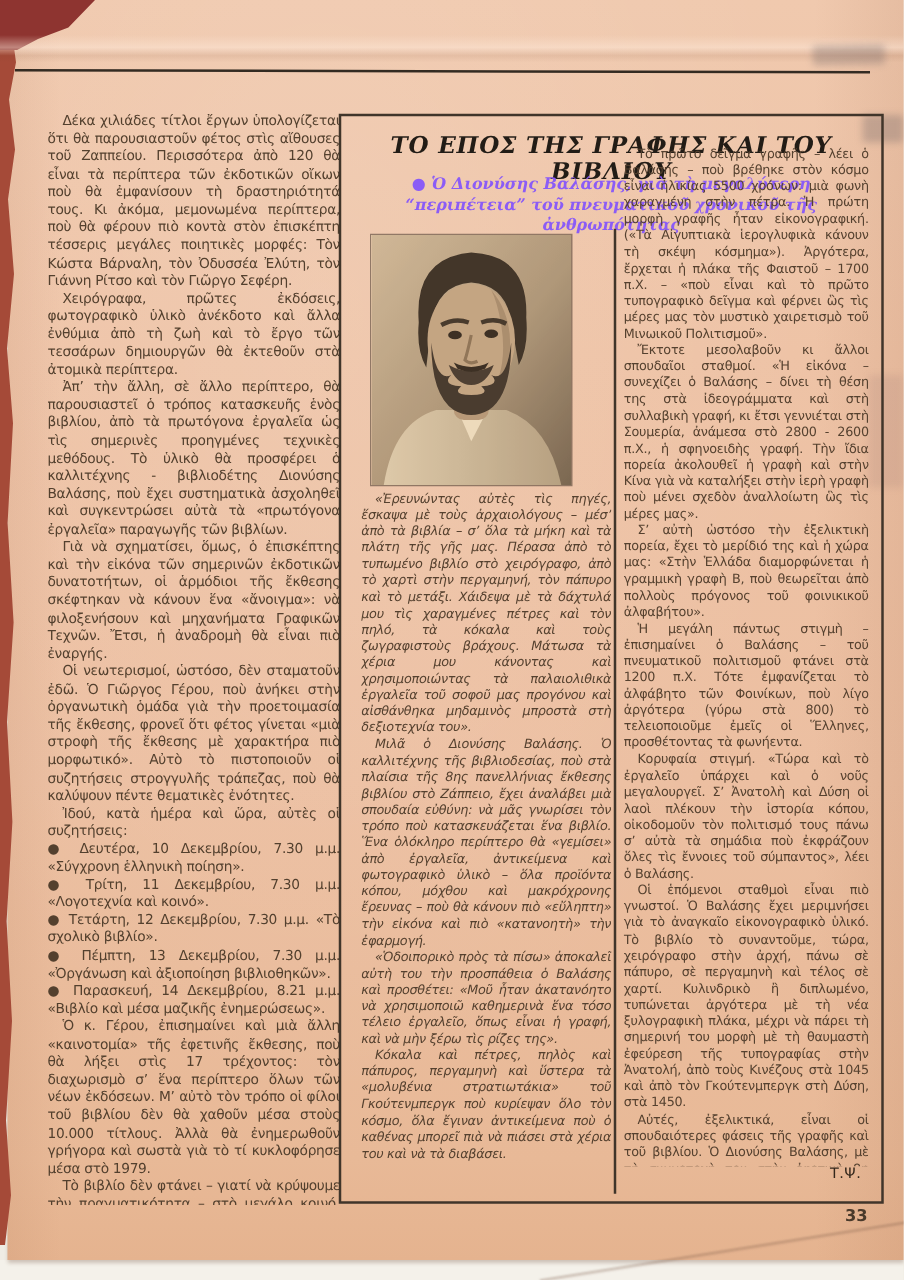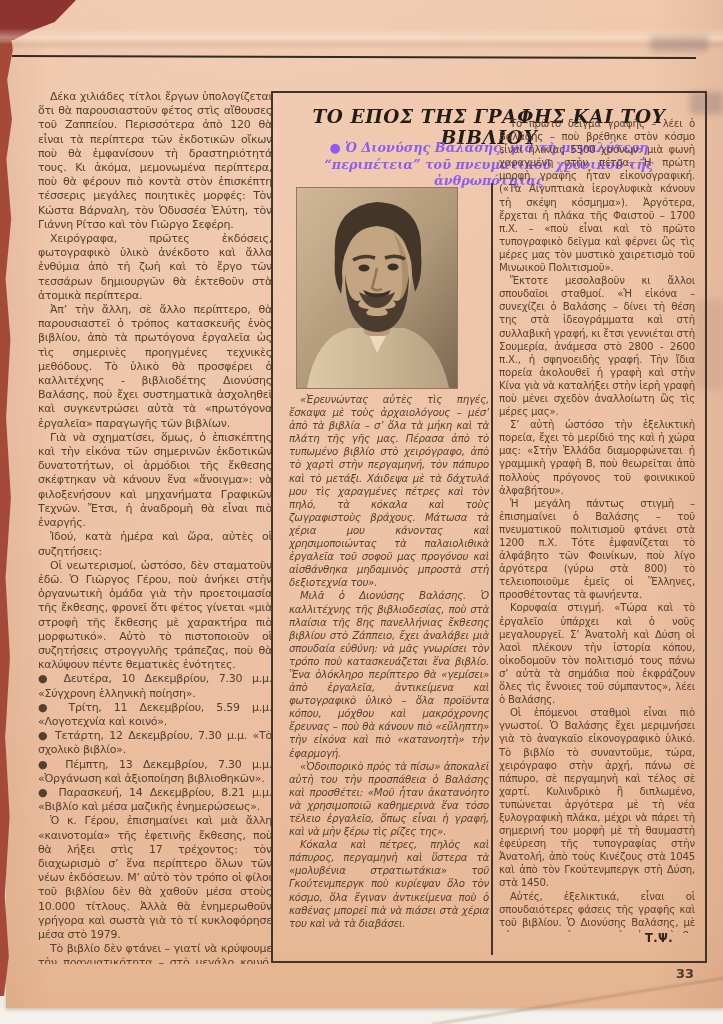--- a/index.html
+++ b/index.html
@@ -63,21 +63,21 @@
   }
   .col{
     color:#55412f;font-size:10.2px;line-height:13.1px;letter-spacing:-.2px;
     text-align:justify;position:absolute;overflow:hidden;
   }
   .col p{margin:0;text-indent:11px;}
   .col-mid{left:16px;top:300px;width:200px;height:560px;font-style:italic;}
   .col-right{left:226px;top:24px;width:196px;height:816px;}
   .v-divider{position:absolute;left:218px;top:90px;width:2px;height:772px;background:#40352a;}
   .initials{
-    position:absolute;right:32px;top:838px;font-weight:bold;color:#33271b;
+    position:absolute;right:16px;top:838px;font-weight:normal;color:#33271b;
     font-size:11.5px;letter-spacing:.4px;
   }
   .page-number{
     position:absolute;left:676px;top:966px;font-size:13px;font-weight:bold;color:#4a3a2b;
   }
 </style>
 </head>
 <body>
 
 <div class="scan-strip"></div>
@@ -89,24 +89,24 @@
 <div class="smudge s1"></div>
 <div class="smudge s2"></div>
 <div class="smudge s3"></div>
 <div class="bottom-crease"></div>
 
 <div class="left-col">
   <p>Δέκα χιλιάδες τίτλοι ἔργων ὑπολογίζεται ὅτι θὰ παρουσιαστοῦν φέτος στὶς αἴθουσες τοῦ Ζαππείου. Περισσότερα ἀπὸ 120 θὰ εἶναι τὰ περίπτερα τῶν ἐκδοτικῶν οἴκων ποὺ θὰ ἐμφανίσουν τὴ δραστηριότητά τους. Κι ἀκόμα, μεμονωμένα περίπτερα, ποὺ θὰ φέρουν πιὸ κοντὰ στὸν ἐπισκέπτη τέσσερις μεγάλες ποιητικὲς μορφές: Τὸν Κώστα Βάρναλη, τὸν Ὀδυσσέα Ἐλύτη, τὸν Γιάννη Ρίτσο καὶ τὸν Γιῶργο Σεφέρη.</p>
   <p>Χειρόγραφα, πρῶτες ἐκδόσεις, φωτογραφικὸ ὑλικὸ ἀνέκδοτο καὶ ἄλλα ἐνθύμια ἀπὸ τὴ ζωὴ καὶ τὸ ἔργο τῶν τεσσάρων δημιουργῶν θὰ ἐκτεθοῦν στὰ ἀτομικὰ περίπτερα.</p>
   <p>Ἀπ’ τὴν ἄλλη, σὲ ἄλλο περίπτερο, θὰ παρουσιαστεῖ ὁ τρόπος κατασκευῆς ἑνὸς βιβλίου, ἀπὸ τὰ πρωτόγονα ἐργαλεῖα ὡς τὶς σημερινὲς προηγμένες τεχνικὲς μεθόδους. Τὸ ὑλικὸ θὰ προσφέρει ὁ καλλιτέχνης - βιβλιοδέτης Διονύσης Βαλάσης, ποὺ ἔχει συστηματικὰ ἀσχοληθεῖ καὶ συγκεντρώσει αὐτὰ τὰ «πρωτόγονα ἐργαλεῖα» παραγωγῆς τῶν βιβλίων.</p>
   <p>Γιὰ νὰ σχηματίσει, ὅμως, ὁ ἐπισκέπτης καὶ τὴν εἰκόνα τῶν σημερινῶν ἐκδοτικῶν δυνατοτήτων, οἱ ἁρμόδιοι τῆς ἔκθεσης σκέφτηκαν νὰ κάνουν ἕνα «ἄνοιγμα»: νὰ φιλοξενήσουν καὶ μηχανήματα Γραφικῶν Τεχνῶν. Ἔτσι, ἡ ἀναδρομὴ θὰ εἶναι πιὸ ἐναργής.</p>
+  <p>Οἱ νεωτερισμοί, ὡστόσο, δὲν σταματοῦν ἐδῶ. Ὁ Γιῶργος Γέρου, ποὺ ἀνήκει στὴν ὀργανωτικὴ ὁμάδα γιὰ τὴν προετοιμασία τῆς ἔκθεσης, φρονεῖ ὅτι φέτος γίνεται «μιὰ στροφὴ τῆς ἔκθεσης μὲ χαρακτήρα πιὸ μορφωτικό». Αὐτὸ τὸ πιστοποιοῦν οἱ συζητήσεις στρογγυλῆς τράπεζας, ποὺ θὰ καλύψουν πέντε θεματικὲς ἐνότητες.</p>
   <p>Ἰδού, κατὰ ἡμέρα καὶ ὥρα, αὐτὲς οἱ συζητήσεις:</p>
-  <p>Οἱ νεωτερισμοί, ὡστόσο, δὲν σταματοῦν ἐδῶ. Ὁ Γιῶργος Γέρου, ποὺ ἀνήκει στὴν ὀργανωτικὴ ὁμάδα γιὰ τὴν προετοιμασία τῆς ἔκθεσης, φρονεῖ ὅτι φέτος γίνεται «μιὰ στροφὴ τῆς ἔκθεσης μὲ χαρακτήρα πιὸ μορφωτικό». Αὐτὸ τὸ πιστοποιοῦν οἱ συζητήσεις στρογγυλῆς τράπεζας, ποὺ θὰ καλύψουν πέντε θεματικὲς ἐνότητες.</p>
   <p class="bullet">● Δευτέρα, 10 Δεκεμβρίου, 7.30 μ.μ. «Σύγχρονη ἑλληνικὴ ποίηση».</p>
-  <p class="bullet">● Τρίτη, 11 Δεκεμβρίου, 5.59 μ.μ. «Λογοτεχνία καὶ κοινό».</p>
+  <p class="bullet">● Τρίτη, 11 Δεκεμβρίου, 7.30 μ.μ. «Λογοτεχνία καὶ κοινό».</p>
   <p class="bullet">● Τετάρτη, 12 Δεκεμβρίου, 7.30 μ.μ. «Τὸ σχολικὸ βιβλίο».</p>
   <p class="bullet">● Πέμπτη, 13 Δεκεμβρίου, 7.30 μ.μ. «Ὀργάνωση καὶ ἀξιοποίηση βιβλιοθηκῶν».</p>
   <p class="bullet">● Παρασκευή, 14 Δεκεμβρίου, 8.21 μ.μ. «Βιβλίο καὶ μέσα μαζικῆς ἐνημερώσεως».</p>
   <p>Ὁ κ. Γέρου, ἐπισημαίνει καὶ μιὰ ἄλλη «καινοτομία» τῆς ἐφετινῆς ἔκθεσης, ποὺ θὰ λήξει στὶς 17 τρέχοντος: τὸν διαχωρισμὸ σ’ ἕνα περίπτερο ὅλων τῶν νέων ἐκδόσεων. Μ’ αὐτὸ τὸν τρόπο οἱ φίλοι τοῦ βιβλίου δὲν θὰ χαθοῦν μέσα στοὺς 10.000 τίτλους. Ἀλλὰ θὰ ἐνημερωθοῦν γρήγορα καὶ σωστὰ γιὰ τὸ τί κυκλοφόρησε μέσα στὸ 1979.</p>
   <p>Τὸ βιβλίο δὲν φτάνει – γιατί νὰ κρύψουμε τὴν πραγματικότητα – στὸ μεγάλο κοινό. Οἱ συζητήσεις ποὺ θὰ γίνουν στὸ Ζάππειο θὰ καταδείξουν τὶς ἀρνητικὲς πλευρές. Ἀβοήθητοι, χωρὶς μέσα οἰκονομικά, μὲ τὸ μεράκι καὶ τὸ φιλότιμο, ἐκδότες καὶ βιβλιοπῶλες προσπαθοῦν νὰ κάνουν ἔργο ποὺ ἀνήκει στὴν ἁρμοδιότητα τοῦ κράτους. Αὐτὸ διαθέτει χρήματα, ὑπηρεσίες, μέσα: Ἂς κατανοήσει, λοιπόν, κάποτε, τὸ γεγονὸς ὅτι ὅλος αὐτὸς ὁ μηχανισμὸς πρέπει νὰ ἀποκτήσει στέρεες βάσεις, γιὰ νὰ μποροῦμε τότε νὰ μιλᾶμε γιὰ κάποια ἀπαρχὴ μορφωτικῆς ἀνάπτυξης.</p>
 
 </div>
 
 <div class="article-box">
   <h1 class="article-title">ΤΟ ΕΠΟΣ ΤΗΣ ΓΡΑΦΗΣ ΚΑΙ ΤΟΥ ΒΙΒΛΙΟΥ</h1>

